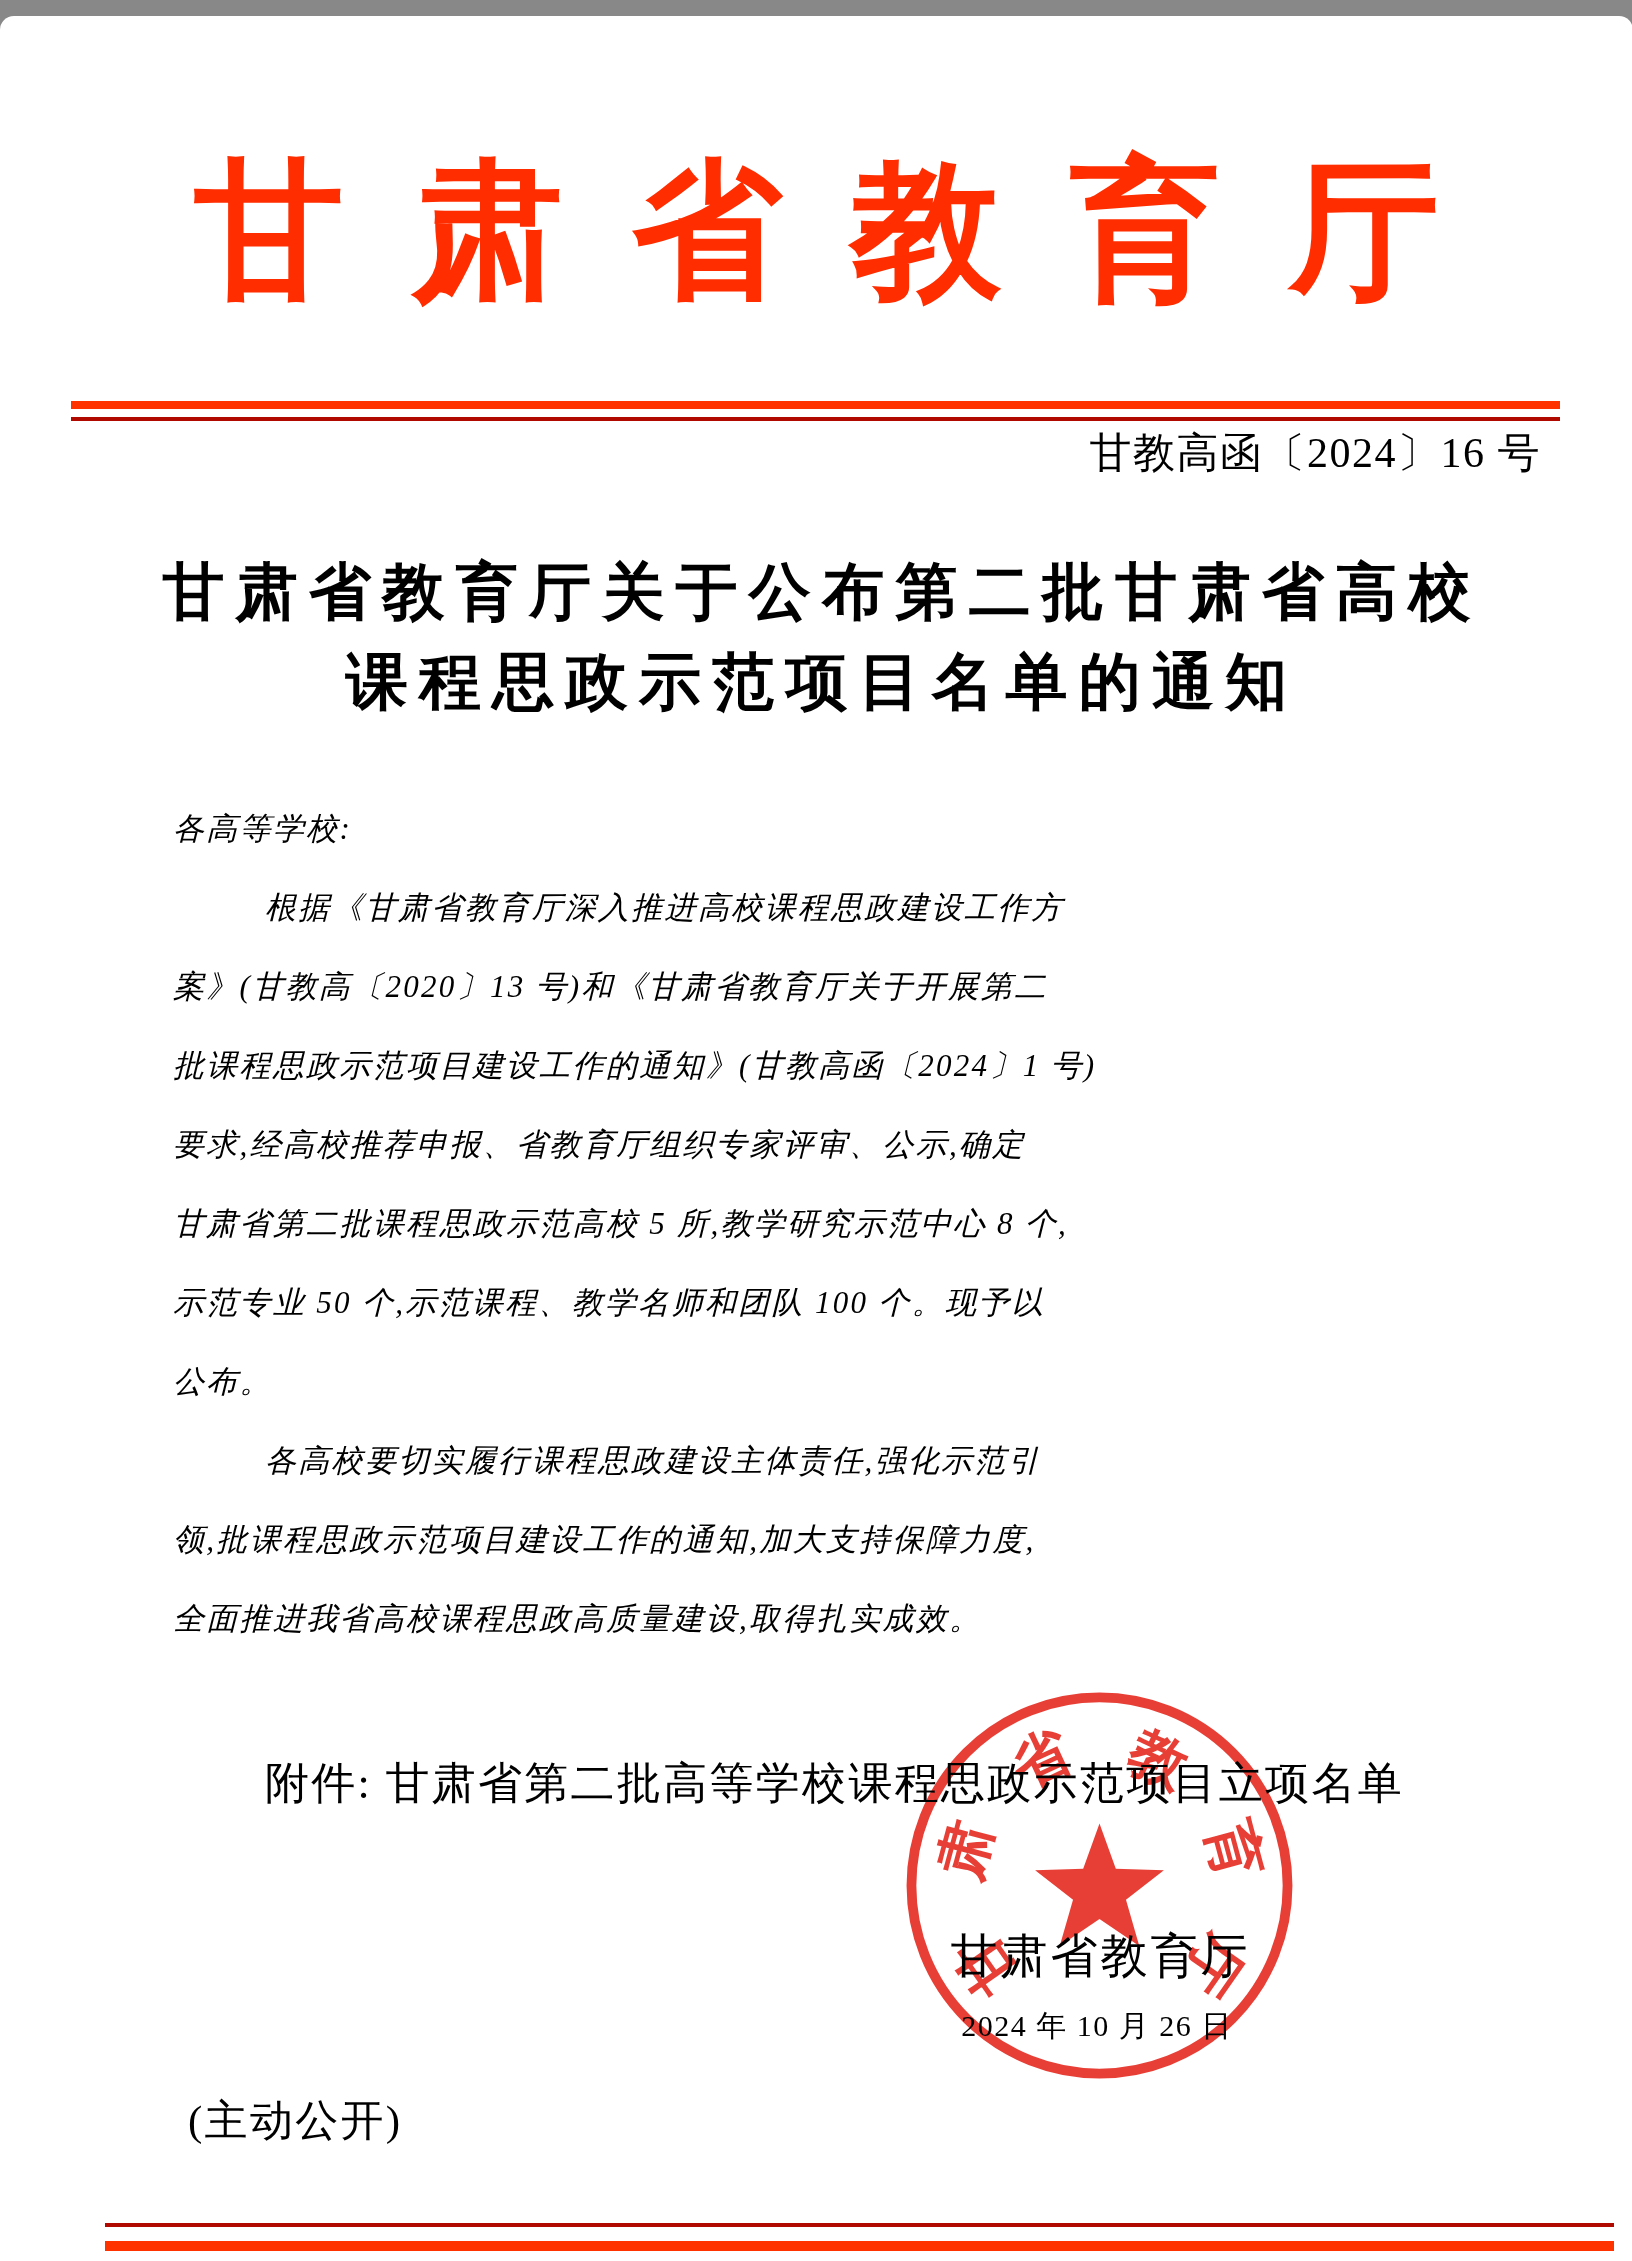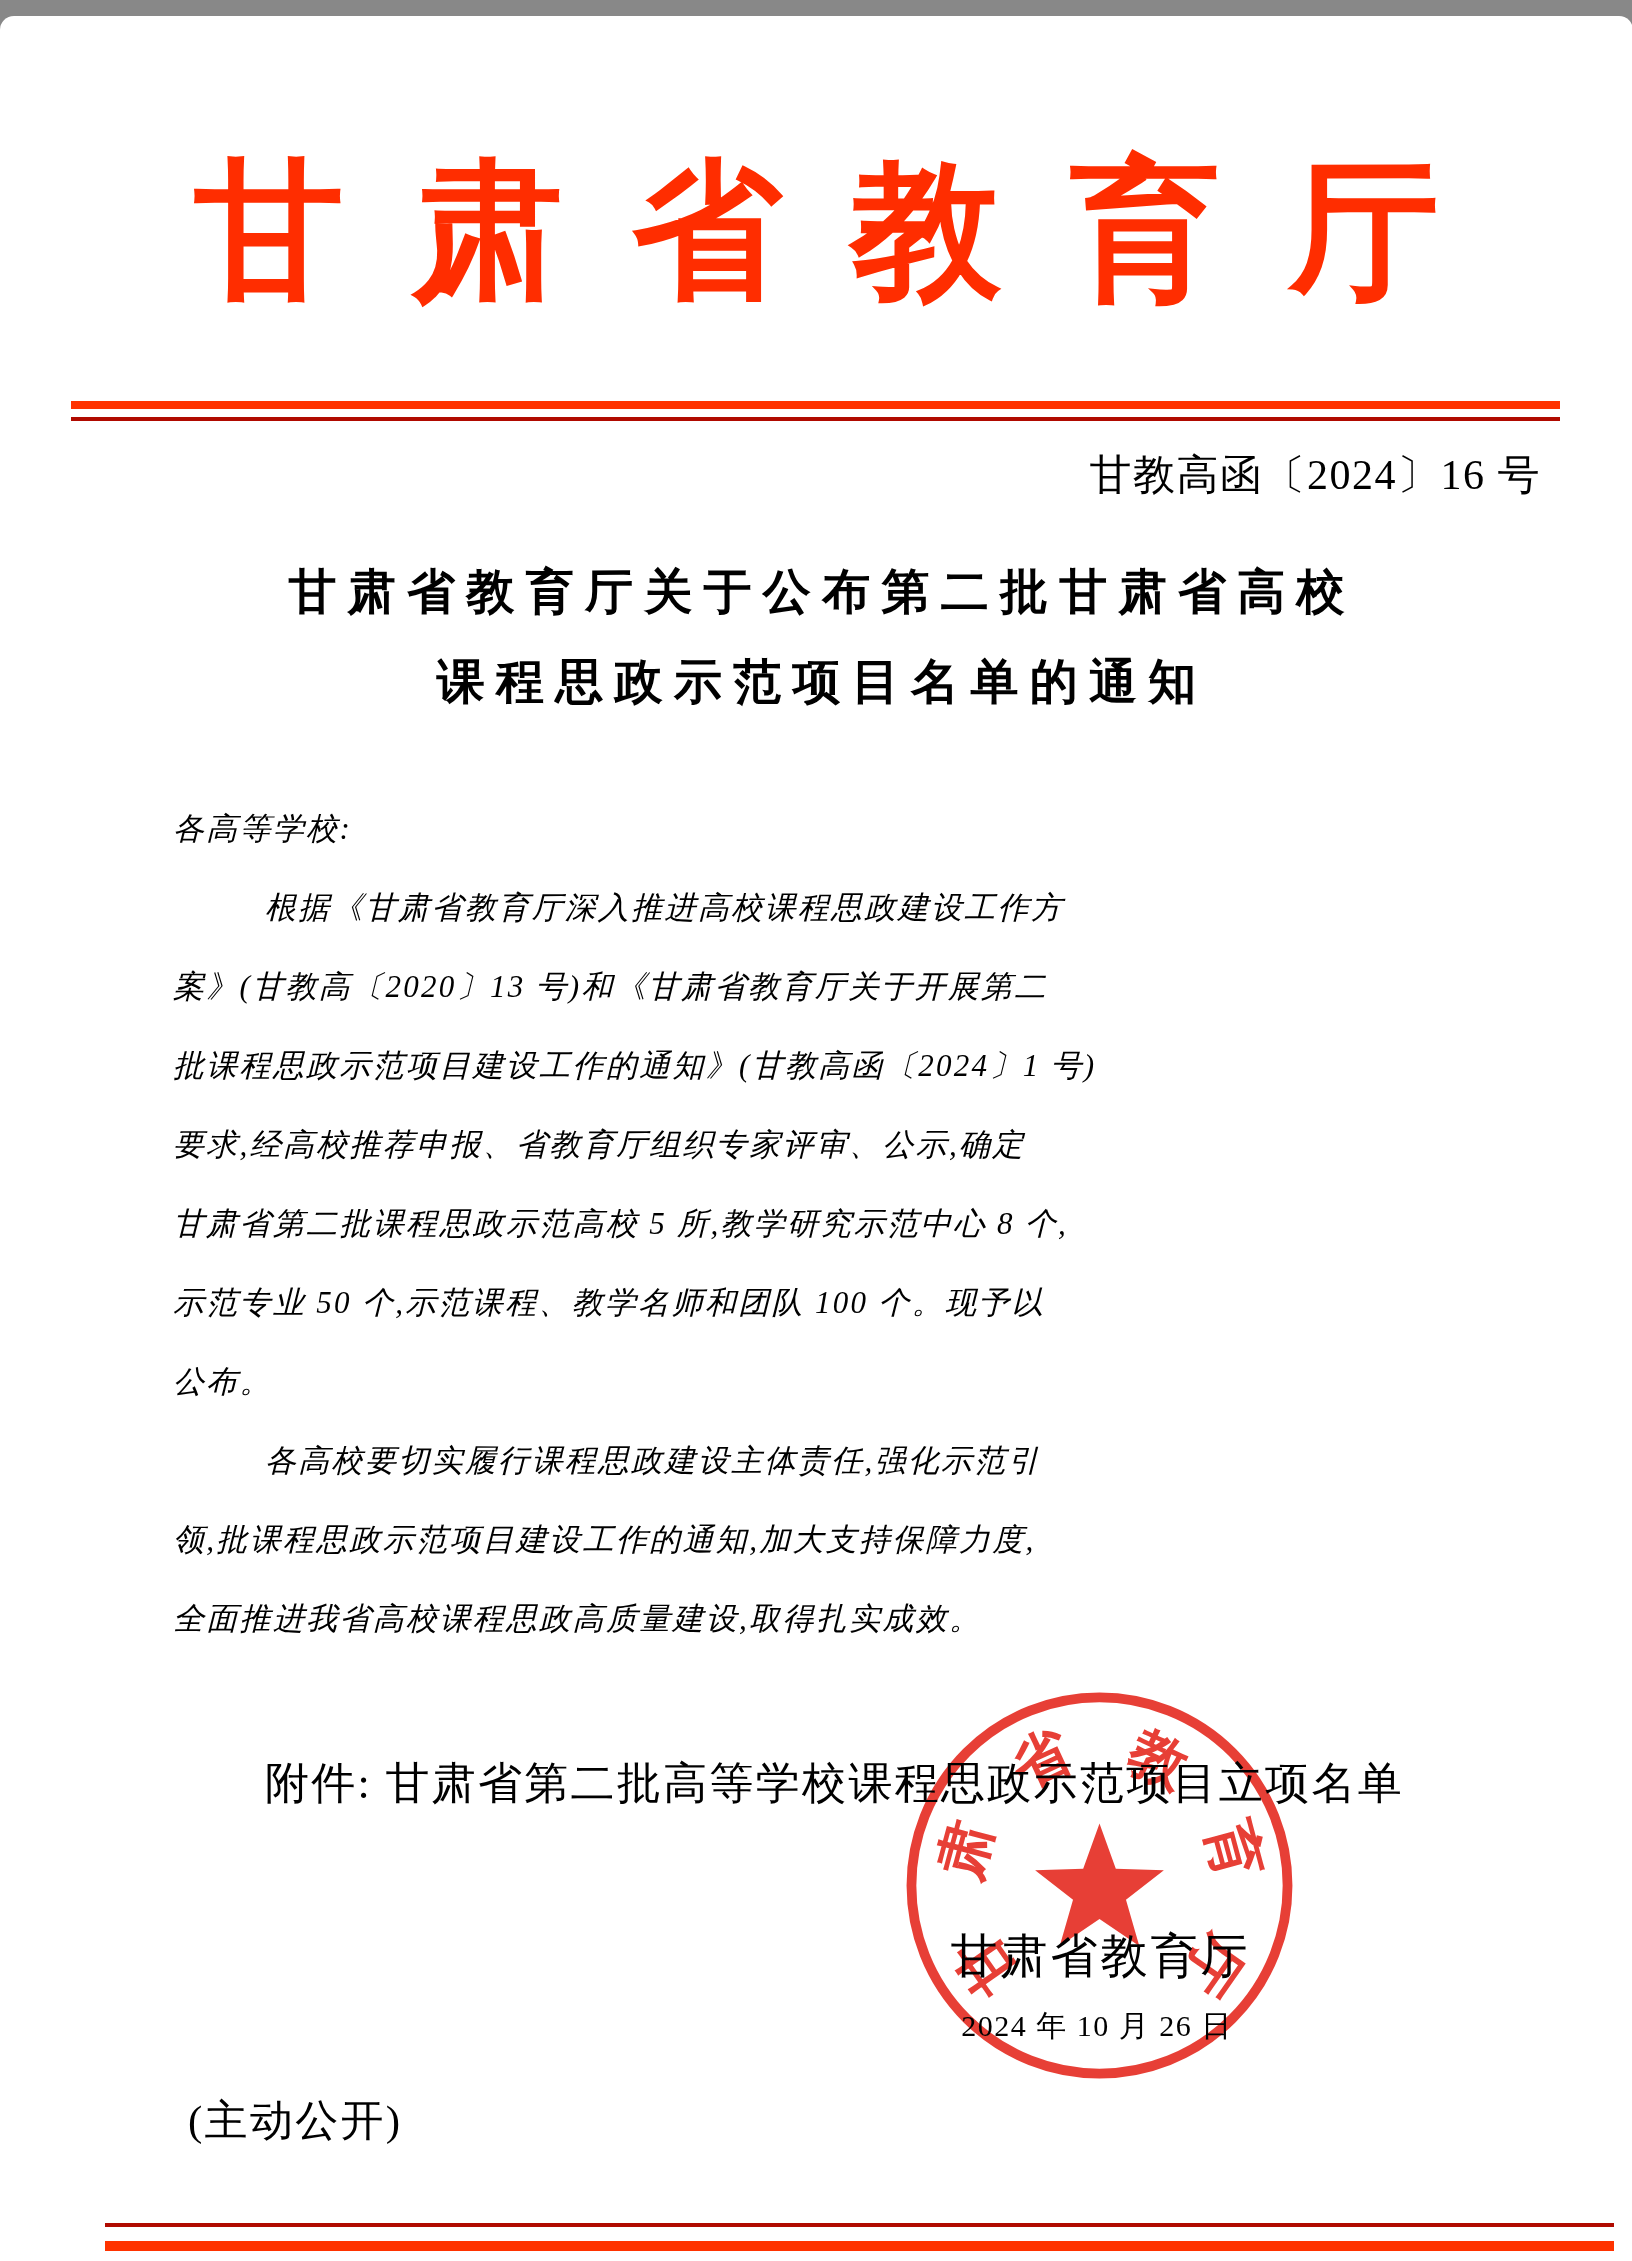--- a/index.html
+++ b/index.html
@@ -36,38 +36,38 @@
     white-space: nowrap;
   }
   .sep { position: absolute; }
   .sep-top-thick  { left: 71px;  top: 385px;  width: 1489px; height: 7.5px; background: #ff3300; }
   .sep-top-thin   { left: 71px;  top: 401px;  width: 1489px; height: 3.8px;  background: #b00a00; }
   .sep-bot-thin   { left: 105px; top: 2207px; width: 1509px; height: 3.8px;  background: #b00a00; }
   .sep-bot-thick  { left: 105px; top: 2225px; width: 1509px; height: 9.8px; background: #ff3300; }
 
   .doc-number {
     position: absolute;
-    top: 433px;
+    top: 411px;
     right: 92px;
     font-size: 42px;
     line-height: 53px;
     letter-spacing: 1.5px;
     white-space: nowrap;
     text-align: center;
   }
 
   
   .notice-title {
     position: absolute;
     top: 531px;
     left: 0;
     width: 1633px;
     text-align: center;
     font-weight: bold;
-    font-size: 48px;
+    font-size: 62px;
     line-height: 90px;
     letter-spacing: 11.3px;
     padding-left: 11.3px;
     box-sizing: border-box;
   }
 
   
   .body-text {
     position: absolute;
     top: 773px;

